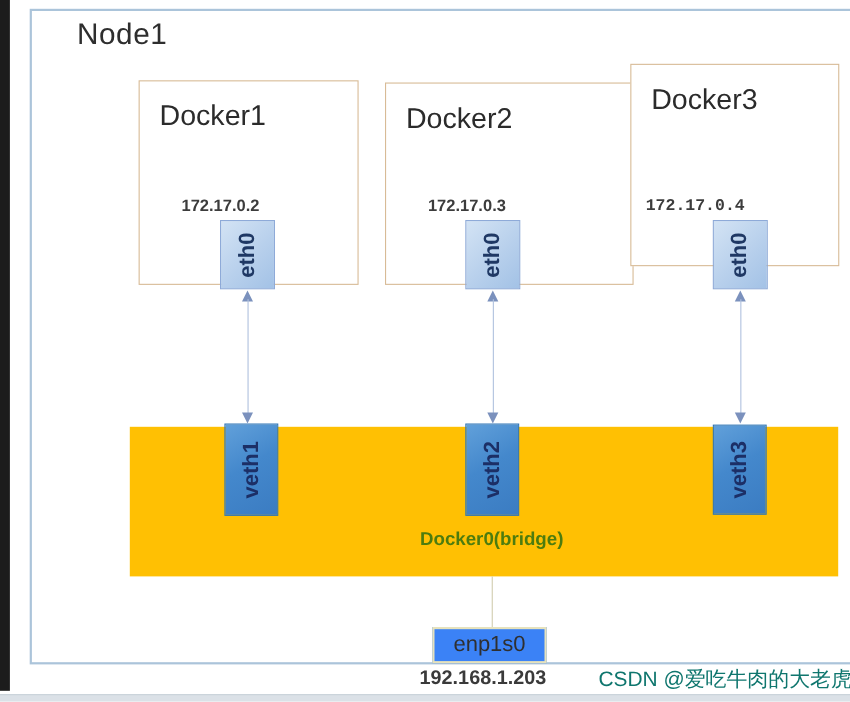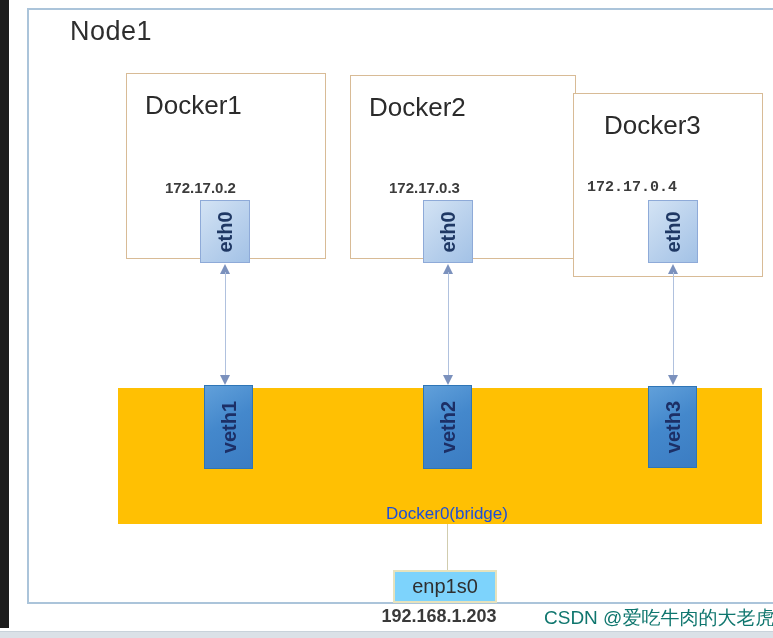--- a/index.html
+++ b/index.html
@@ -15,21 +15,21 @@
   .bottom-bar{left:0;top:631px;width:773px;height:7px;background:#dbe1e7;border-top:1px solid #c9d2da;box-sizing:border-box;}
 
   
   .node-box{left:27px;top:8px;width:760px;height:596px;border:2px solid #abc4da;background:#ffffff;box-sizing:border-box;}
   .node-label{left:70px;top:16px;font-size:27px;color:#2e2e2e;letter-spacing:0.5px;}
 
   
   .container-box{border:1.5px solid #d8bb96;background:#ffffff;box-sizing:border-box;}
   .c1{left:126px;top:73px;width:200px;height:186px;}
   .c2{left:350px;top:75px;width:226px;height:184px;}
-  .c3{left:573px;top:93px;width:190px;height:184px;padding-left:12px;}
+  .c3{left:573px;top:58px;width:190px;height:184px;}
   .container-title{margin:16px 0 0 18px;font-size:26px;color:#2b2b2b;}
 
   .ip-label{top:179px;width:120px;text-align:left;font-size:15px;font-weight:600;color:#3c3c3c;z-index:5;}
   .ip1{left:165px;}  .ip2{left:389px;}  .ip3{left:587px;font-family:Liberation Mono, monospace;}
 
   
   .eth-box{top:200px;width:50px;height:63px;background:linear-gradient(135deg,#d3e3f4 0%,#b8d0ec 55%,#a3c2e6 100%);
     border:1px solid #8eaad8;box-sizing:border-box;z-index:4;}
   .e1{left:200px;} .e2{left:423px;} .e3{left:648px;}
 
@@ -47,27 +47,27 @@
 
   
   .bridge-band{left:118px;top:388px;width:644px;height:136px;background:#ffc003;z-index:1;}
 
   
   .veth-box{top:385px;width:49px;height:84px;background:linear-gradient(150deg,#61a0da 0%,#4488cc 45%,#3b7cc2 100%);
     border:1px solid #2e75b6;box-sizing:border-box;z-index:3;}
   .v1{left:204px;} .v2{left:423px;} .v3{left:648px;top:386px;height:82px;}
   .veth-box .vtext{color:#1c2f66;font-weight:700;}
 
-  .bridge-caption{left:347px;top:480px;width:200px;text-align:center;z-index:2;color:#1d4ed8;font-weight:400;margin-top:24px;}
+  .bridge-caption{left:347px;top:480px;width:200px;text-align:center;z-index:2;color:#4d7c0f;font-weight:700;}
   .bridge-name{font-size:17px;}
   .bridge-ip{font-size:17px;margin-top:4px;}
 
   
   .host-line{left:447px;top:524px;width:1px;height:47px;background:#d1ccae;z-index:2;}
-  .enp-box{left:393px;top:570px;width:104px;height:33px;background:#7dd3fc;border:2px solid #e6e2bd;
+  .enp-box{left:393px;top:570px;width:104px;height:33px;background:#3b82f6;border:2px solid #e6e2bd;
     box-sizing:border-box;text-align:center;font-size:20px;color:#2f2f2f;line-height:29px;z-index:5;}
   .host-ip{left:339px;top:606px;width:200px;text-align:center;font-size:18px;font-weight:700;color:#3a3a3a;}
 
   .watermark{left:544px;top:605px;font-size:19px;color:#0f766e;white-space:nowrap;
     text-shadow:1px 1px 0 #ffffff;}
 </style>
 </head>
 <body>
 
 <div class="abs left-bar"></div>

